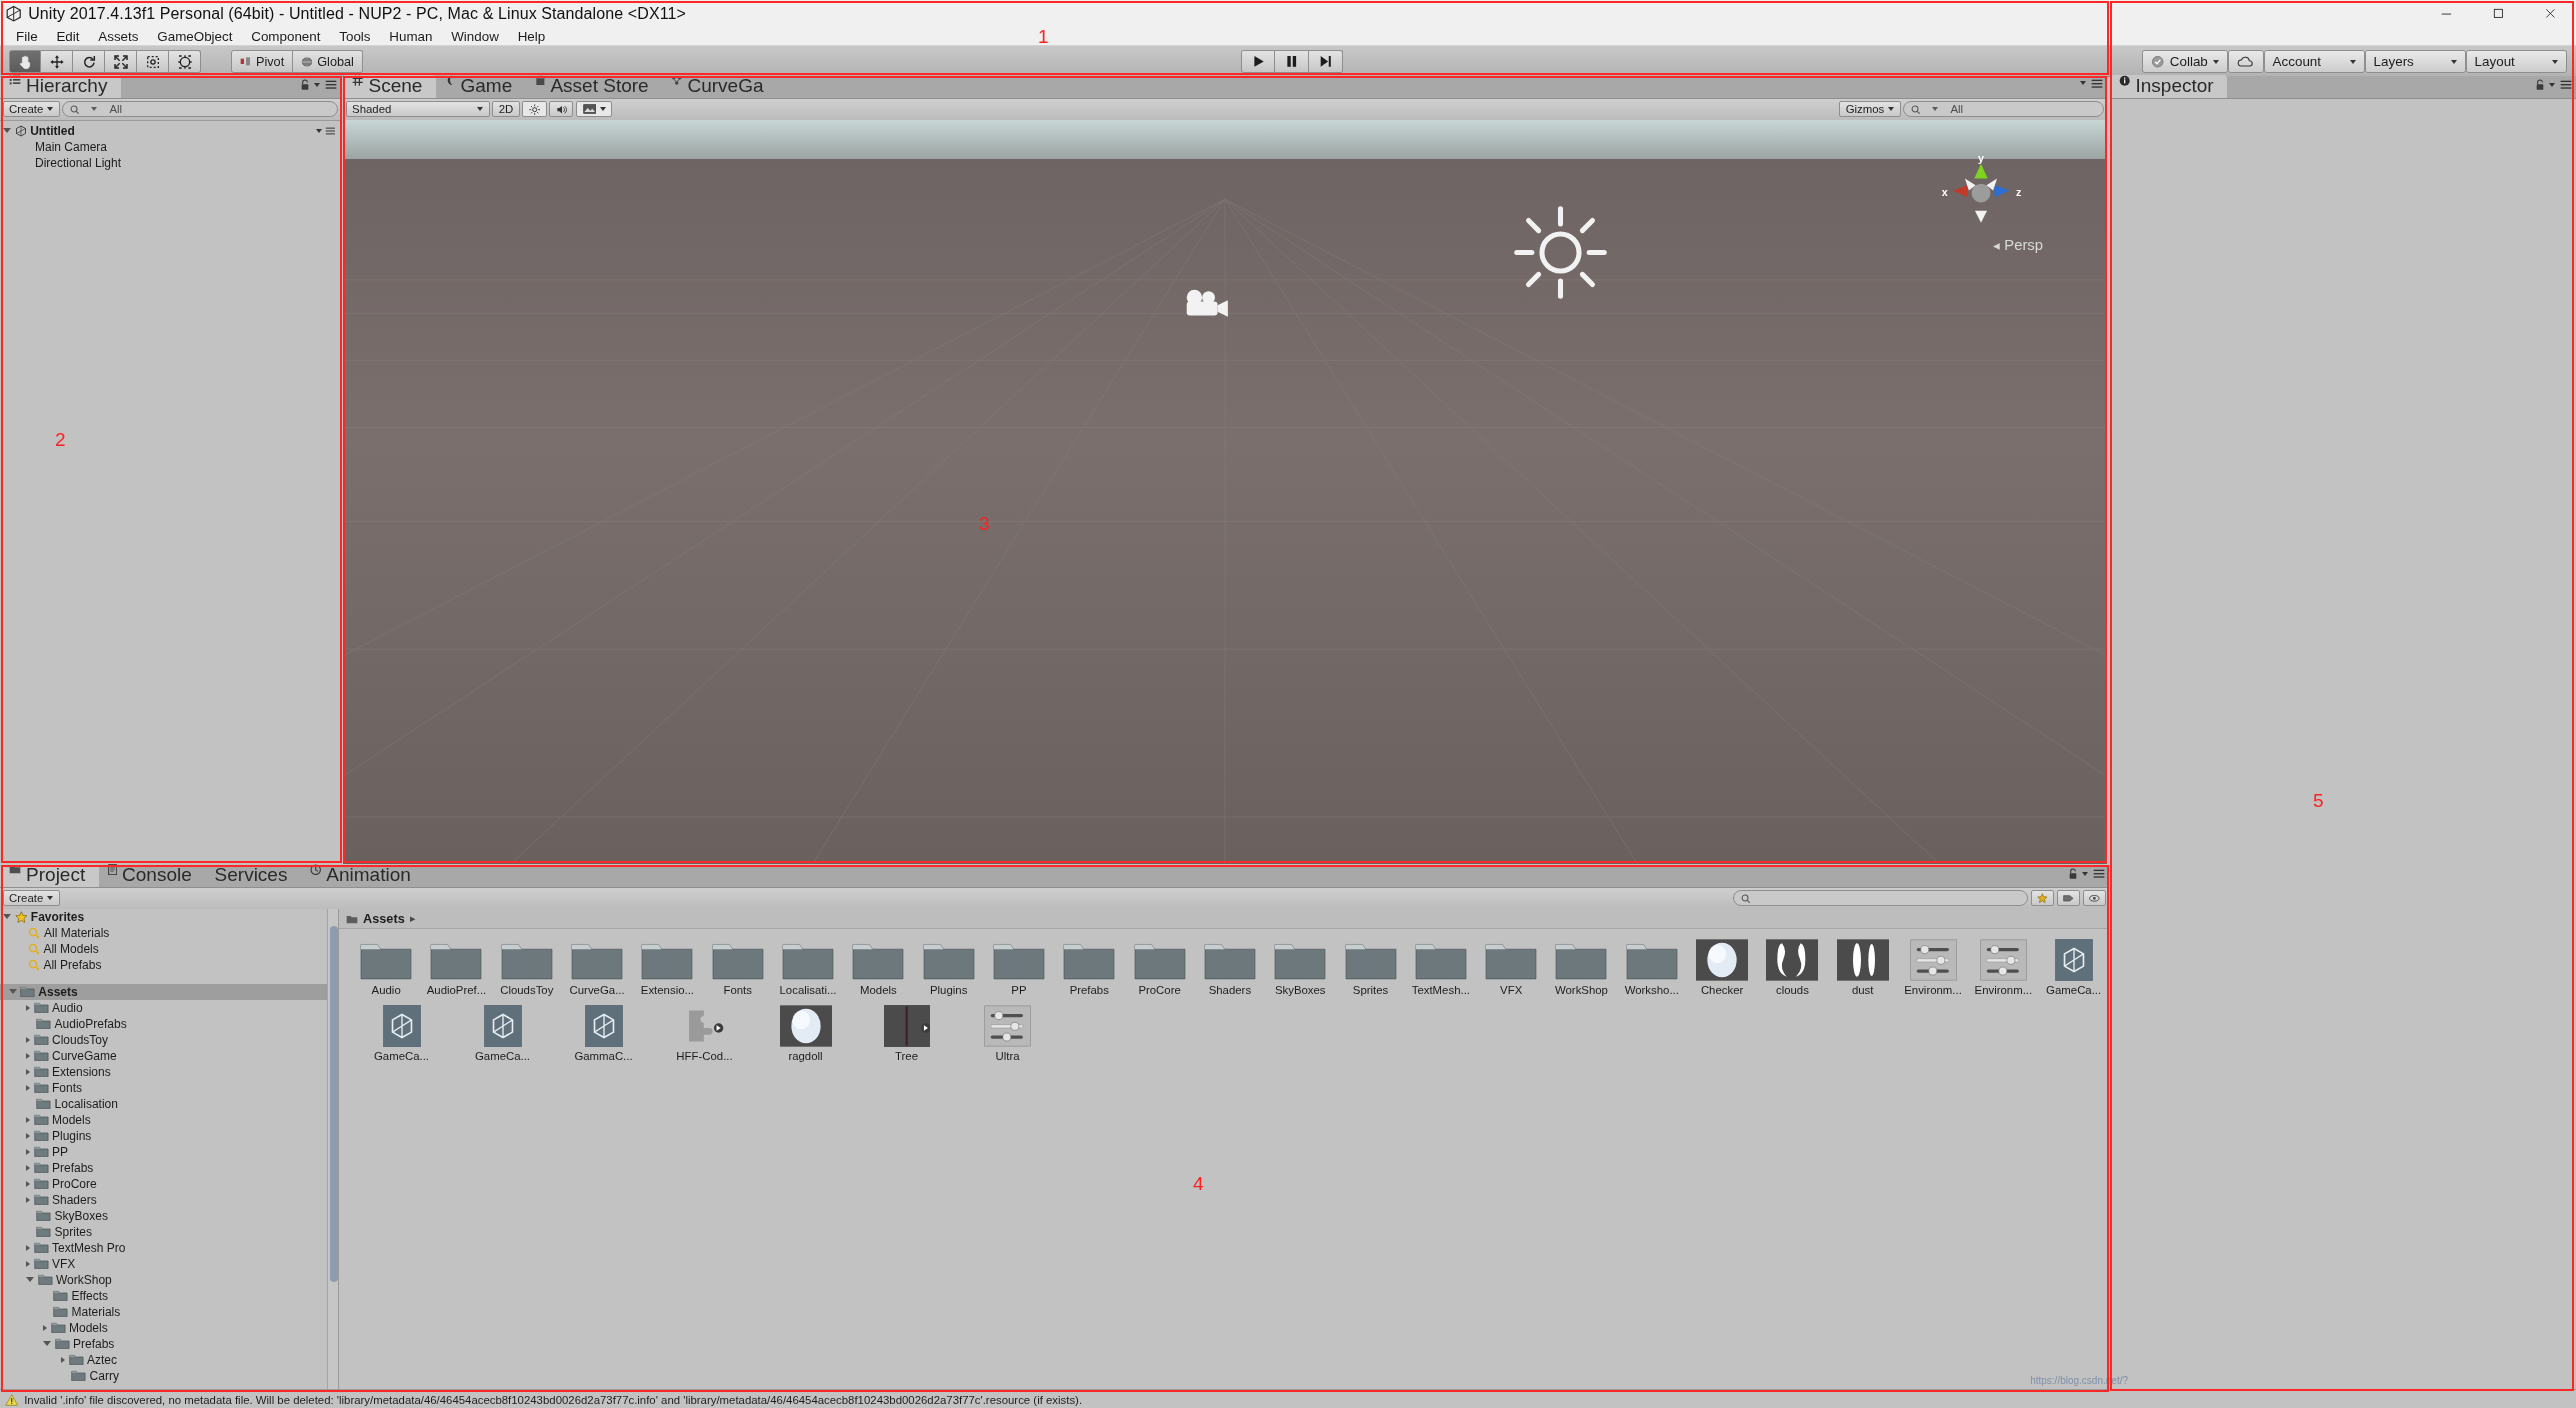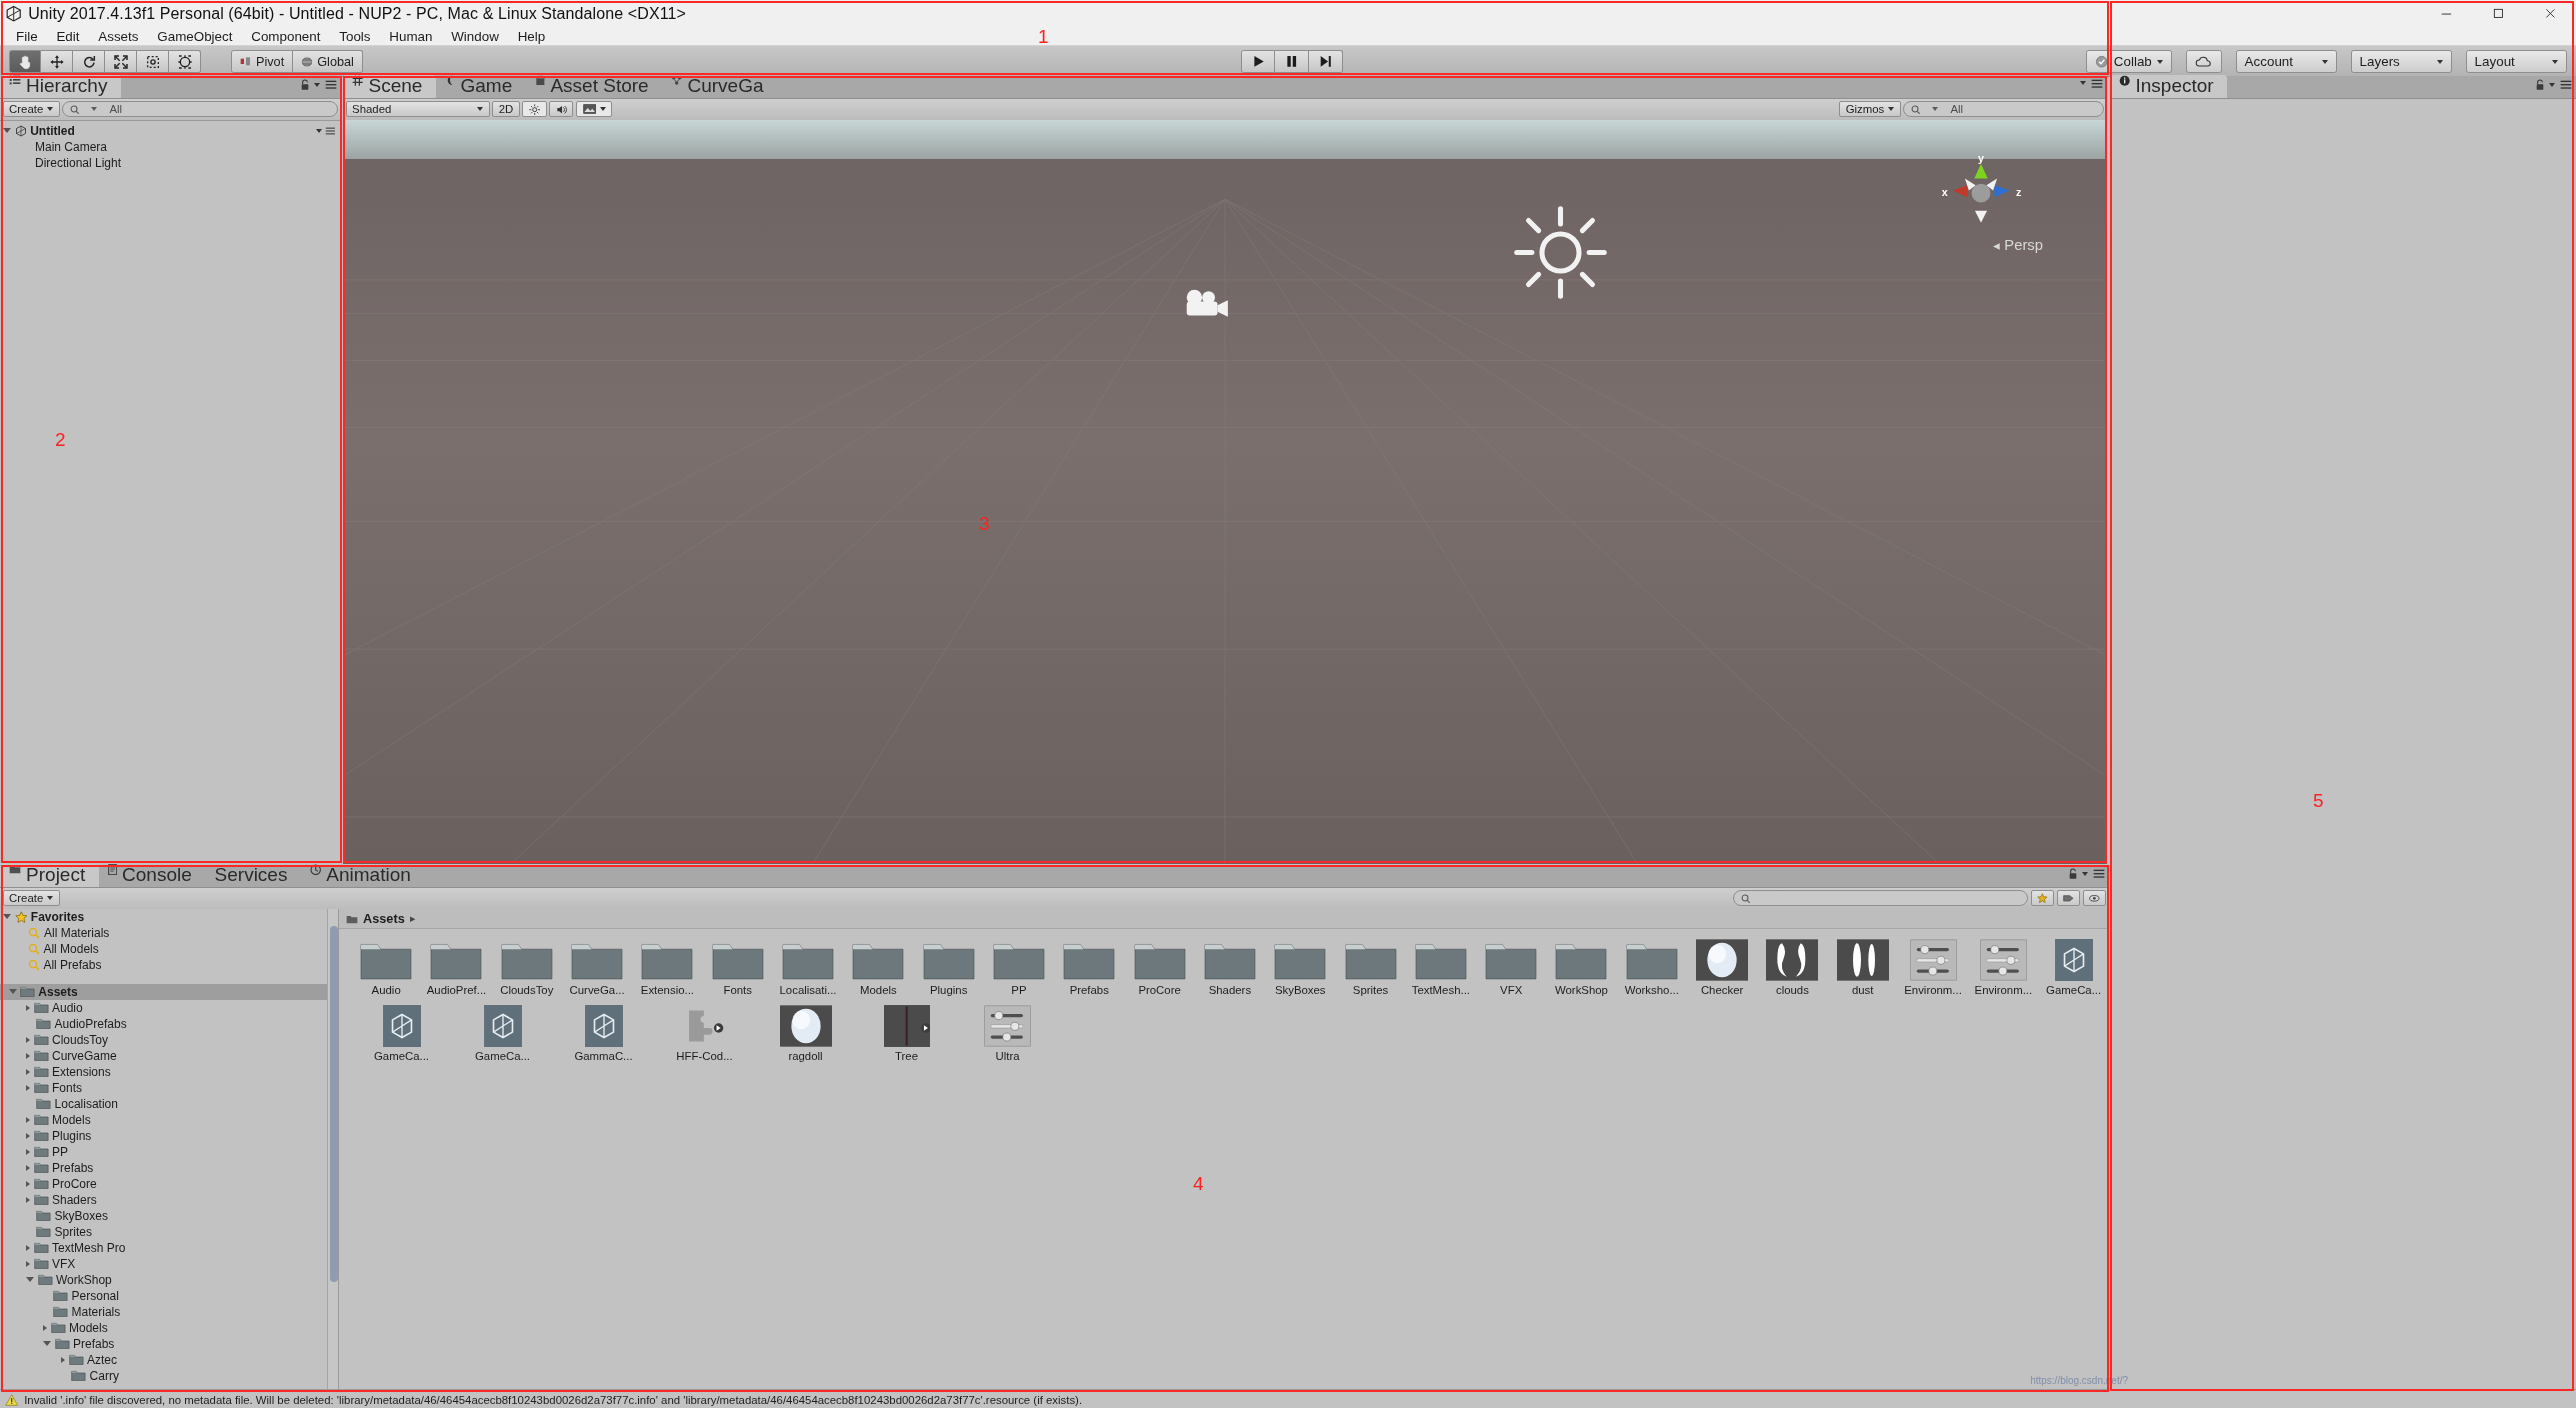--- a/index.html
+++ b/index.html
@@ -59,21 +59,21 @@
 
   .playgroup{ position:absolute; left:1241px; top:4px; height:23px; display:flex;}
   .playbtn{
     width:34px;height:23px;background:linear-gradient(#e3e3e3,#c6c6c6);
     border:0.7px solid #8e8e8e;border-left-width:0;
     display:flex;align-items:center;justify-content:center;
   }
   .playbtn:first-child{border-left-width:0.7px;border-radius:2.7px 0 0 2.7px;}
   .playbtn:last-child{border-radius:0 2.7px 2.7px 0;}
 
-  .rightgroup{ position:absolute; right:9.4px; top:4px; height:23px; display:flex; gap:14px;}
+  .rightgroup{ position:absolute; right:9.4px; top:4px; height:23px; display:flex; gap:0;}
   .rbtn{
     height:23px;padding:0 8px;background:linear-gradient(#e9e9e9,#cdcdcd);
     border:0.7px solid #8e8e8e;border-radius:2.7px;
     display:flex;align-items:center;gap:5.4px;font-size:13.4px;color:#1d1d1d;white-space:nowrap;
   }
   .rbtn.wide{ width:101px; justify-content:space-between;}
   .caret{ width:0;height:0;border-left:3.4px solid transparent;border-right:3.4px solid transparent;border-top:4px solid #333;}
 
   
   .panel{ position:absolute; background:#c2c2c2; }
@@ -773,21 +773,21 @@
               <path d="M1 2h7l2 2.5H1z" fill="#8f9a9e"></path>
             </svg>
             <span>WorkShop</span>
           </div>
           <div class="ptrow" style="padding-left: 40px;">
             <span style="width:13.4px;display:inline-block"></span>
             <svg class="folder" viewBox="0 0 22 17">
               <path d="M1 2h7l2 2.5h11V16H1z" fill="#6e7a7e" stroke="#4a5356"></path>
               <path d="M1 2h7l2 2.5H1z" fill="#8f9a9e"></path>
             </svg>
-            <span>Personal</span>
+            <span>Effects</span>
           </div>
           <div class="ptrow" style="padding-left: 40px;">
             <span style="width:13.4px;display:inline-block"></span>
             <svg class="folder" viewBox="0 0 22 17">
               <path d="M1 2h7l2 2.5h11V16H1z" fill="#6e7a7e" stroke="#4a5356"></path>
               <path d="M1 2h7l2 2.5H1z" fill="#8f9a9e"></path>
             </svg>
             <span>Materials</span>
           </div>
           <div class="ptrow" style="padding-left: 40px;">

